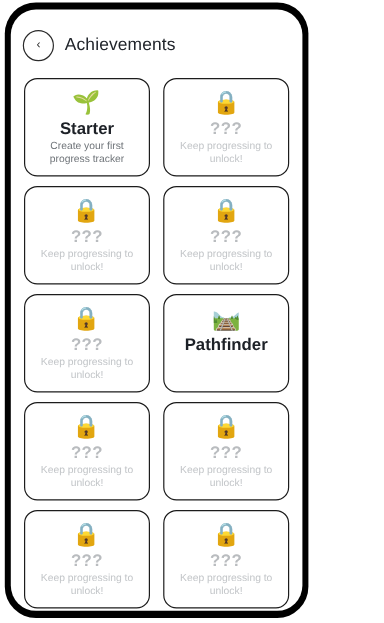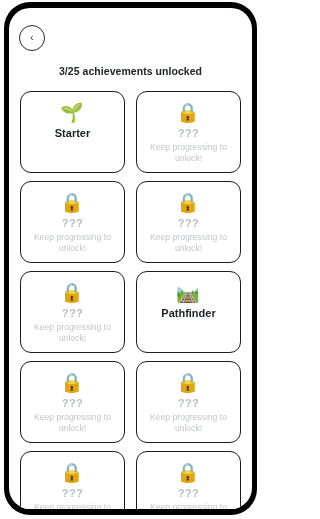--- a/index.html
+++ b/index.html
@@ -101,21 +101,21 @@
     overflow: hidden;
     cursor: pointer;
   }
   .card-icon {
     font-size: 19px;
     line-height: 22px;
     height: 22px;
     display: block;
   }
   .card-title {
-    font-size: 11px;
+    font-size: 14px;
     font-weight: bold;
     color: #1d2127;
     margin-top: 3px;
     line-height: 12px;
     text-align: right;
   }
   .card-desc {
     font-size: 8.6px;
     color: #6f7479;
     margin-top: 3px;
@@ -134,28 +134,29 @@
 </head>
 <body>
 
 <div id="phone-frame">
   <div id="screen">
 
     <div id="app-header">
       <div id="back-button">
         <span id="back-chevron">‹</span>
       </div>
+      <div id="page-title">Achievements</div>
     </div>
 
-    <div id="progress-summary">3/25 achievements unlocked</div>
 
     <div id="achievement-grid">
         <div class="achievement-card">
           <span class="card-icon">🌱</span>
           <div class="card-title">Starter</div>
+          <div class="card-desc">Create your first progress tracker</div>
         </div>
         <div class="achievement-card locked">
           <span class="card-icon">🔒</span>
           <div class="card-title">???</div>
           <div class="card-desc">Keep progressing to unlock!</div>
         </div>
         <div class="achievement-card locked">
           <span class="card-icon">🔒</span>
           <div class="card-title">???</div>
           <div class="card-desc">Keep progressing to unlock!</div>

